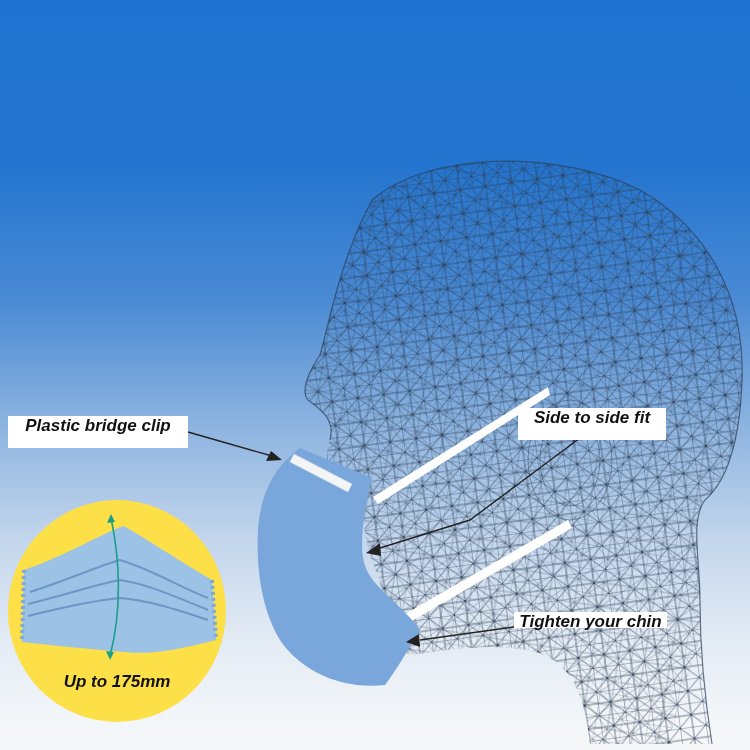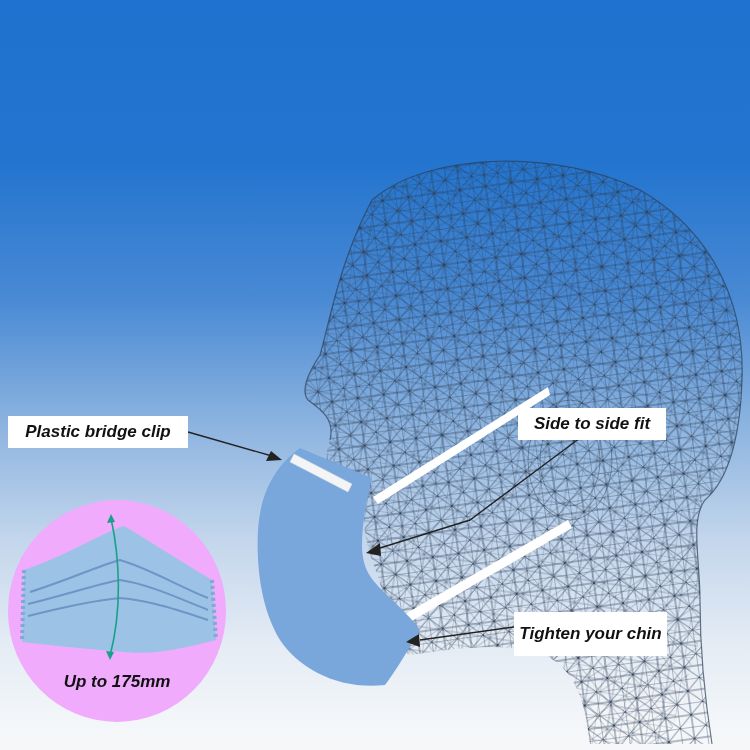--- a/index.html
+++ b/index.html
@@ -11,29 +11,29 @@
     position: absolute; left: 0; top: 0; width: 750px; height: 750px;
     background: linear-gradient(to bottom, #1f72cf 0px, #2274cf 160px, #4a8ad4 300px, #8ab2df 420px, #c3d6ec 540px, #e3ebf4 640px, #f3f6f9 720px, #f6f7f9 750px);
   }
   .bottom-strip {
     position: absolute; left: 0; top: 744px; width: 750px; height: 6px; background: #f6f7f8;
   }
   svg.scene { position: absolute; left: 0; top: 0; }
   .label {
     position: absolute; background: #ffffff; color: #111;
     font-weight: bold; font-style: italic; font-size: 17px;
-    display: flex; align-items: center; justify-content: center;
+    display: flex; align-items: flex-start; justify-content: center;
     white-space: nowrap;
   }
   .lbl-bridge { left: 8px; top: 416px; width: 180px; height: 32px; }
   .lbl-side { left: 518px; top: 408px; width: 148px; height: 32px; }
-  .lbl-chin { left: 514px; top: 612px; width: 153px; height: 44px; }
+  .lbl-chin { left: 514px; top: 612px; width: 153px; height: 16px; }
   .inset {
     position: absolute; left: 8px; top: 500px; width: 218px; height: 222px;
-    border-radius: 50%; background: #f0abfc; overflow: hidden;
+    border-radius: 50%; background: #fde047; overflow: hidden;
   }
   .inset-caption {
     position: absolute; left: 0; width: 218px; top: 172px; text-align: center;
     font-weight: bold; font-style: italic; font-size: 17px; color: #111;
   }
 </style>
 </head>
 <body>
 
 <div class="canvas"></div>

